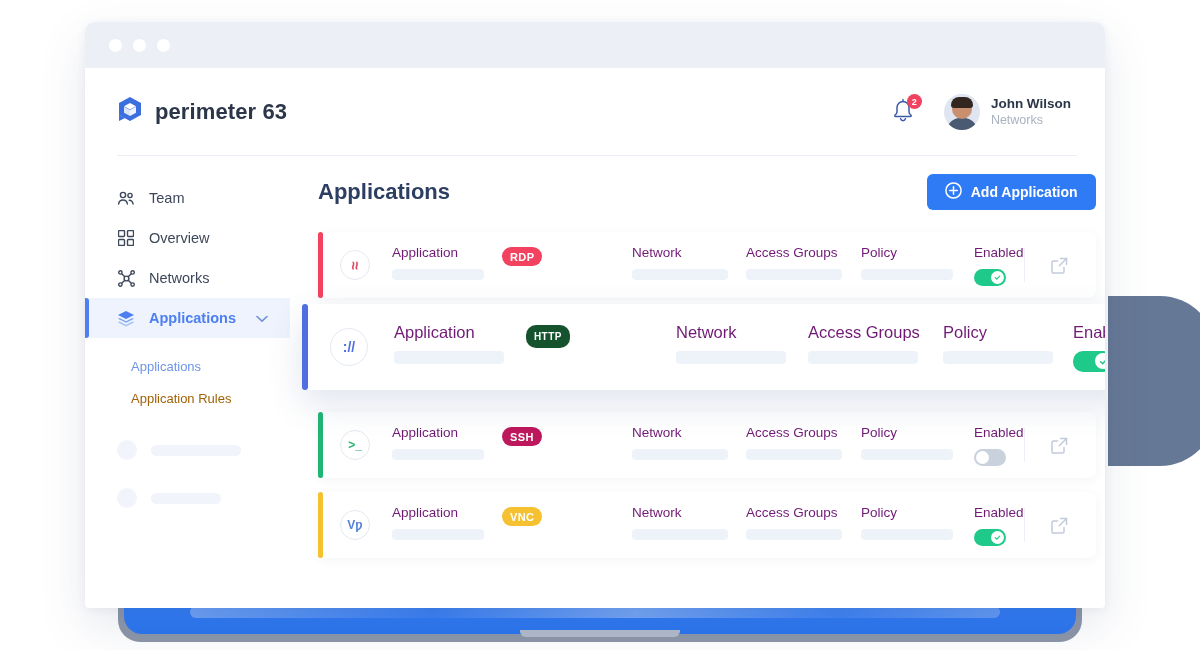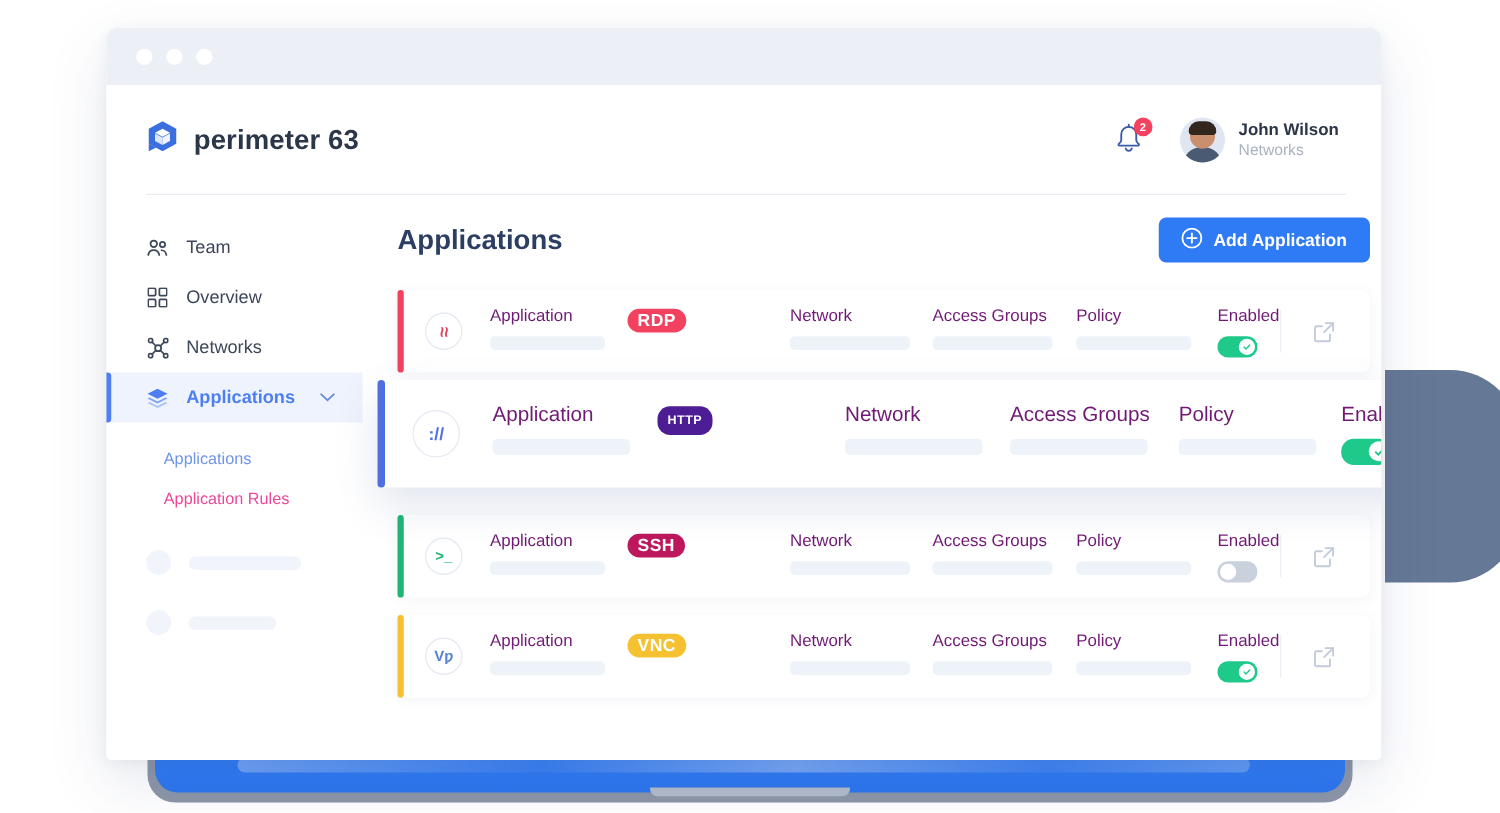--- a/index.html
+++ b/index.html
@@ -85,21 +85,21 @@
   .sidebar { width:205px; padding-top:22px; flex:none; }
   .nav-item {
     display:flex; align-items:center; gap:14px; height:40px;
     padding-left:32px; color:#3c4759; font-size:14.5px; position:relative; cursor:pointer;
   }
   .nav-item .ico { width:18px; height:18px; display:flex; align-items:center; justify-content:center; flex:none; }
   .nav-item.active { background:#eef3fd; color:#4d7ff0; font-weight:600; }
   .nav-item.active:before { content:""; position:absolute; left:0; top:0; bottom:0; width:4px; background:#4d7ff0; border-radius:0 3px 3px 0; }
   .nav-item .chev { margin-left:auto; margin-right:22px; color:#6f8fd6; }
   .subnav { padding: 12px 0 0 0; }
-  .sub-item { height:32px; display:flex; align-items:center; padding-left:46px; font-size:13px; color:#ec4899; cursor:pointer; }
+  .sub-item { height:32px; display:flex; align-items:center; padding-left:46px; font-size:13px; color:#a16207; cursor:pointer; }
   .sub-item.active { color:#6e95e8; }
   .skel-nav { display:flex; align-items:center; gap:14px; padding-left:32px; margin-top:26px; }
   .skel-circ { width:20px; height:20px; border-radius:50%; background:#f1f5fb; }
   .skel-bar { height:11px; border-radius:6px; background:#f1f5fb; }
 
   
   .main { flex:1; padding: 18px 30px 0 28px; position:relative; }
   .main-head { display:flex; align-items:center; justify-content:space-between; margin-bottom:22px; }
   .page-title { font-size:22px; color:#2d3e63; font-weight:700; }
   .add-btn {
@@ -121,21 +121,21 @@
     display:flex; align-items:center; justify-content:center; margin-left:22px; flex:none;
     font-size:12px; font-weight:700;
   }
   .cols { display:flex; align-items:flex-start; flex:1; padding-left:22px; }
   .col { position:relative; }
   .col-label { font-size:13.5px; color:#701a75; margin-bottom:9px; white-space:nowrap; }
   .col-skel { height:11px; border-radius:4px; background:#eef3fa; }
   .badge {
     display:inline-flex; align-items:center; justify-content:center;
     height:19px; min-width:34px; padding:0 8px; border-radius:10px;
-    color:#fff; font-size:14px; font-weight:700; letter-spacing:.4px;
+    color:#fff; font-size:11px; font-weight:700; letter-spacing:.4px;
   }
   .toggle { width:32px; height:17px; border-radius:10px; position:relative; }
   .toggle .knob {
     position:absolute; top:2px; width:13px; height:13px; border-radius:50%; background:#fff;
     display:flex; align-items:center; justify-content:center;
   }
   .toggle.on { background:#1fc98a; } .toggle.on .knob { right:2px; }
   .toggle.off { background:#c9d1dd; } .toggle.off .knob { left:2px; }
   .row-action {
     width:72px; display:flex; align-items:center; justify-content:center;
@@ -358,21 +358,21 @@
             <span class="stripe" style="background:#4f6ee0;width:6px"></span>
             <span class="row-icon">
               <span style="color:#4f6ee0;font-size:14px;line-height:1;font-weight:700">://</span>
             </span>
             <div class="cols" style="padding-left:26px">
               <div class="col" style="width:132px">
                 <div class="col-label">Application</div>
                 <div class="col-skel" style="width:110px"></div>
               </div>
               <div class="col" style="width:150px;padding-top:2px">
-                <span class="badge" style="background:#4c1d95">HTTP</span>
+                <span class="badge" style="background:#14532d">HTTP</span>
               </div>
               <div class="col" style="width:132px">
                 <div class="col-label">Network</div>
                 <div class="col-skel" style="width:110px"></div>
               </div>
               <div class="col" style="width:135px">
                 <div class="col-label">Access Groups</div>
                 <div class="col-skel" style="width:110px"></div>
               </div>
               <div class="col" style="width:130px">

